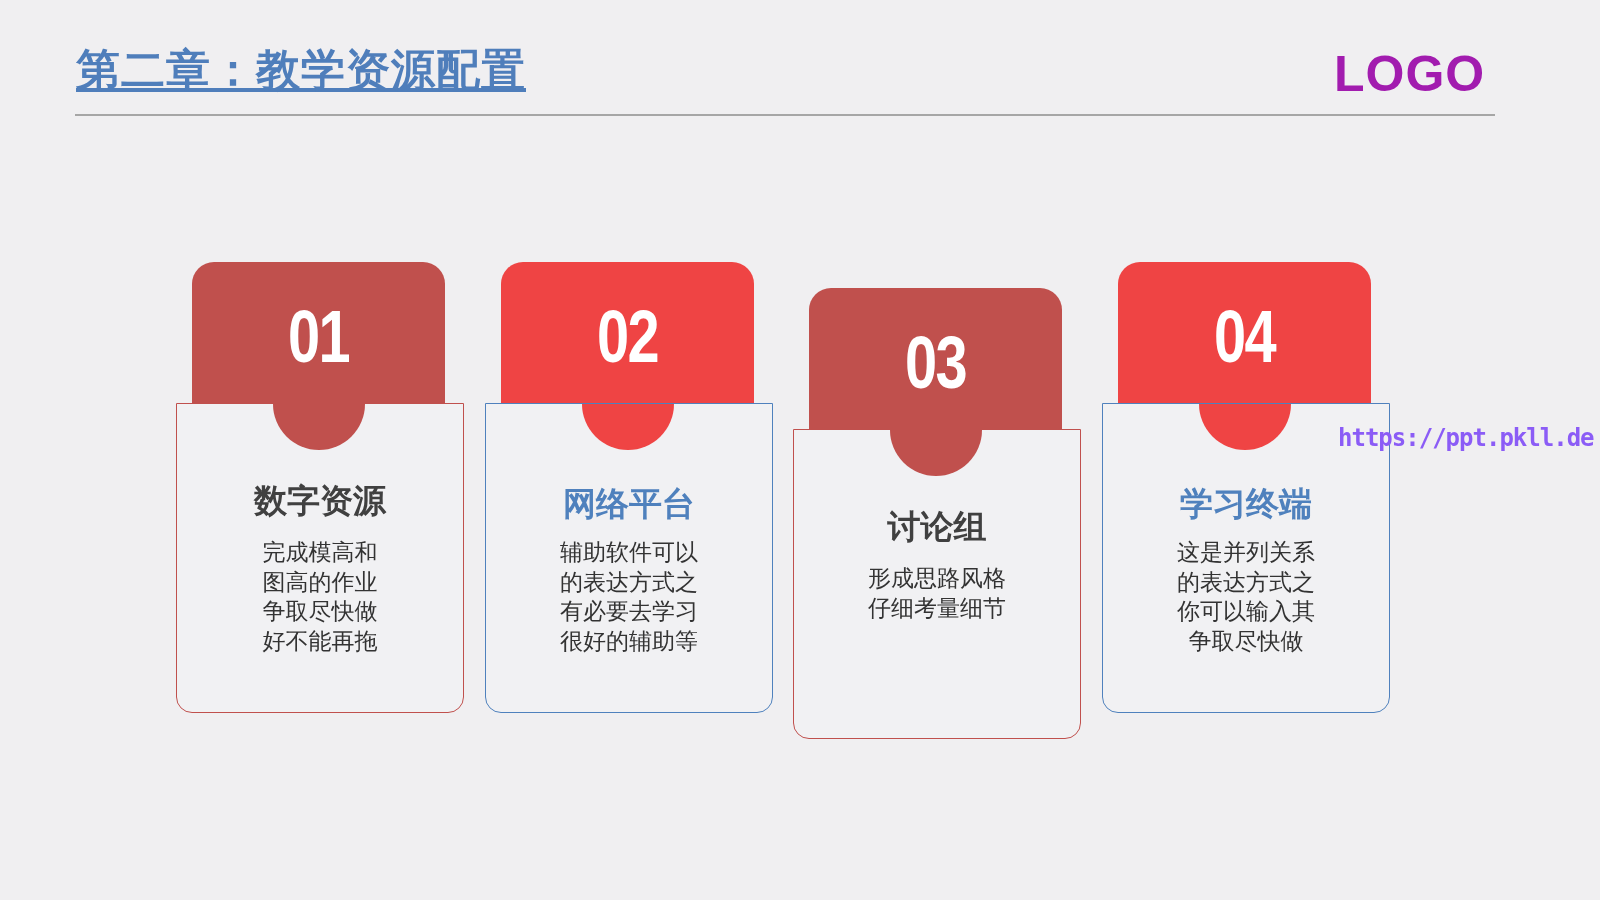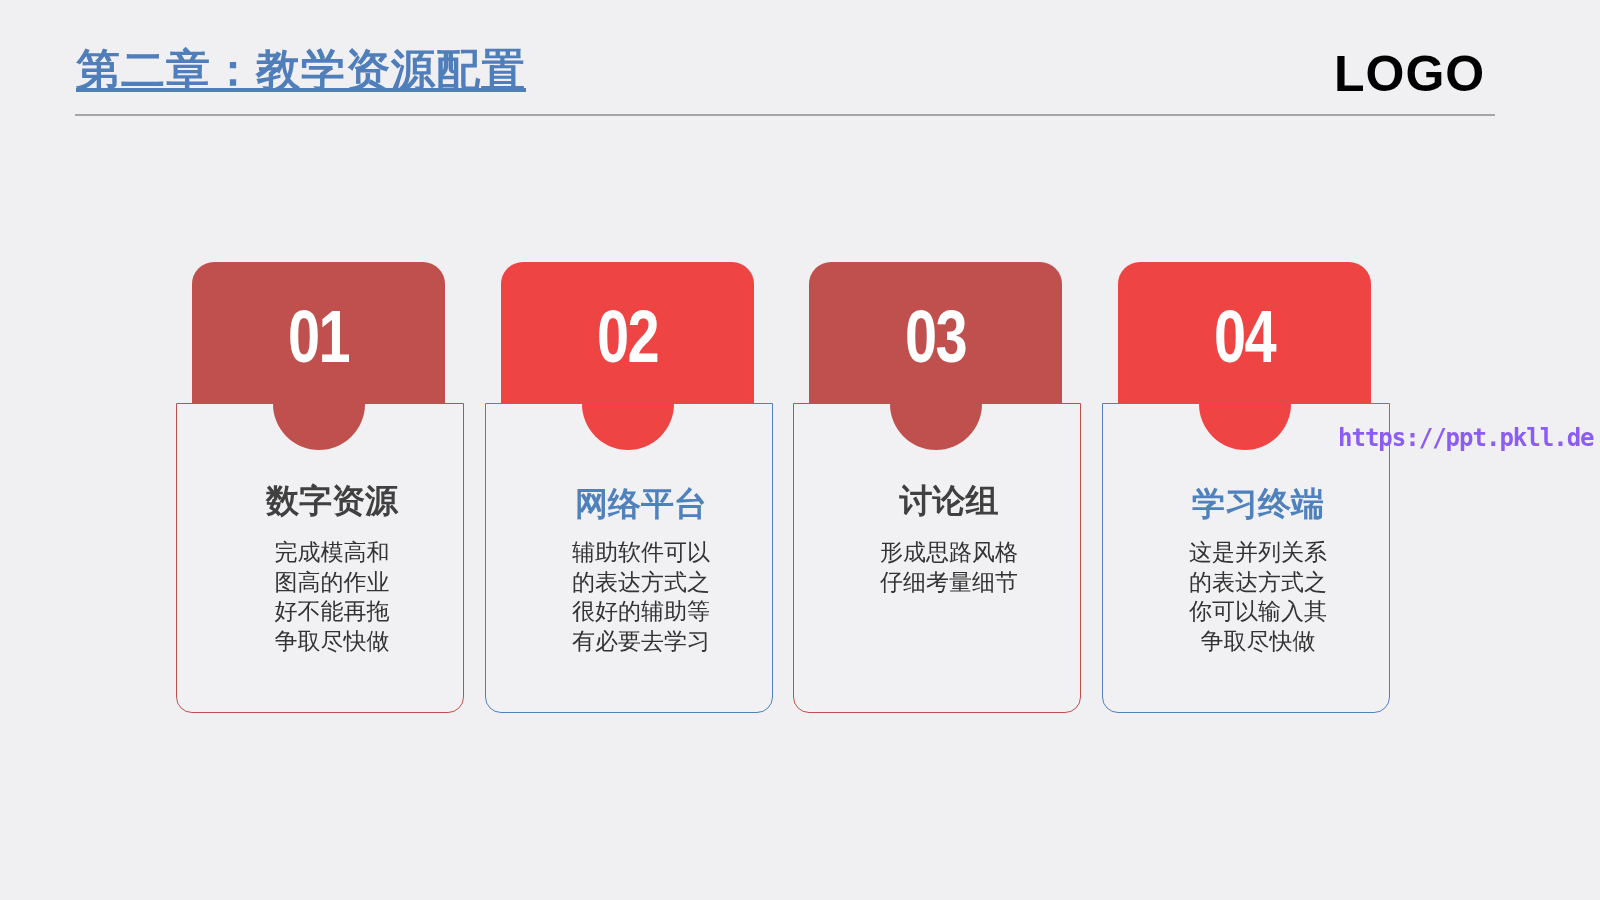--- a/index.html
+++ b/index.html
@@ -9,28 +9,28 @@
     font-family:"DejaVu Sans", "Liberation Sans", sans-serif;
   }
   .title {
     position:absolute; left:76px; top:40px;
     font-size:44px; font-weight:bold; color:#4F7EBB;
     letter-spacing:1px; white-space:nowrap; line-height:60px;text-decoration:underline;
   }
   .logo {
     position:absolute; left:1334px; top:44px;
     font-family:"Liberation Sans", sans-serif;
-    font-size:50px; font-weight:bold; color:#000000;
+    font-size:50px; font-weight:bold; color:#a21caf;
     letter-spacing:1px; line-height:60px;
   }
   .divider {
     position:absolute; left:75px; top:114px; width:1420px; height:2px;
     background:#A6A6A6;
   }
-  .card { position:absolute; top:262px; width:288px; height:451px;padding-left:24px; }
+  .card { position:absolute; top:262px; width:288px; height:451px; }
   .tab {
     position:absolute; left:16px; top:0; width:253px; height:142px;
     border-radius:22px 22px 0 0;
   }
   .tab-num {
     position:absolute; left:0; right:0; top:30px; text-align:center;
     font-family:"Liberation Sans", sans-serif;
     font-size:74px; font-weight:bold; color:#FFFFFF;
     transform:scaleX(0.78); line-height:90px; letter-spacing:-2px;
   }
@@ -75,41 +75,41 @@
 <div class="card red" style="left:176px;">
   <div class="tab">
     <div class="tab-num">01</div>
   </div>
   <div class="box"></div>
   <div class="tongue"></div>
   <div class="card-title t-dark">数字资源</div>
   <div class="card-body">
     <div>完成模高和</div>
     <div>图高的作业</div>
+    <div>争取尽快做</div>
     <div>好不能再拖</div>
-    <div>争取尽快做</div>
   </div>
 </div>
 
 <div class="card blue" style="left:485px;">
   <div class="tab">
     <div class="tab-num">02</div>
   </div>
   <div class="box"></div>
   <div class="tongue"></div>
   <div class="card-title t-blue">网络平台</div>
   <div class="card-body">
     <div>辅助软件可以</div>
     <div>的表达方式之</div>
+    <div>有必要去学习</div>
     <div>很好的辅助等</div>
-    <div>有必要去学习</div>
   </div>
 </div>
 
-<div class="card red" style="left:793px;">
+<div class="card red" style="left:793px;margin-top:26px;">
   <div class="tab">
     <div class="tab-num">03</div>
   </div>
   <div class="box"></div>
   <div class="tongue"></div>
   <div class="card-title t-dark">讨论组</div>
   <div class="card-body">
     <div>形成思路风格</div>
     <div>仔细考量细节</div>
   </div>

